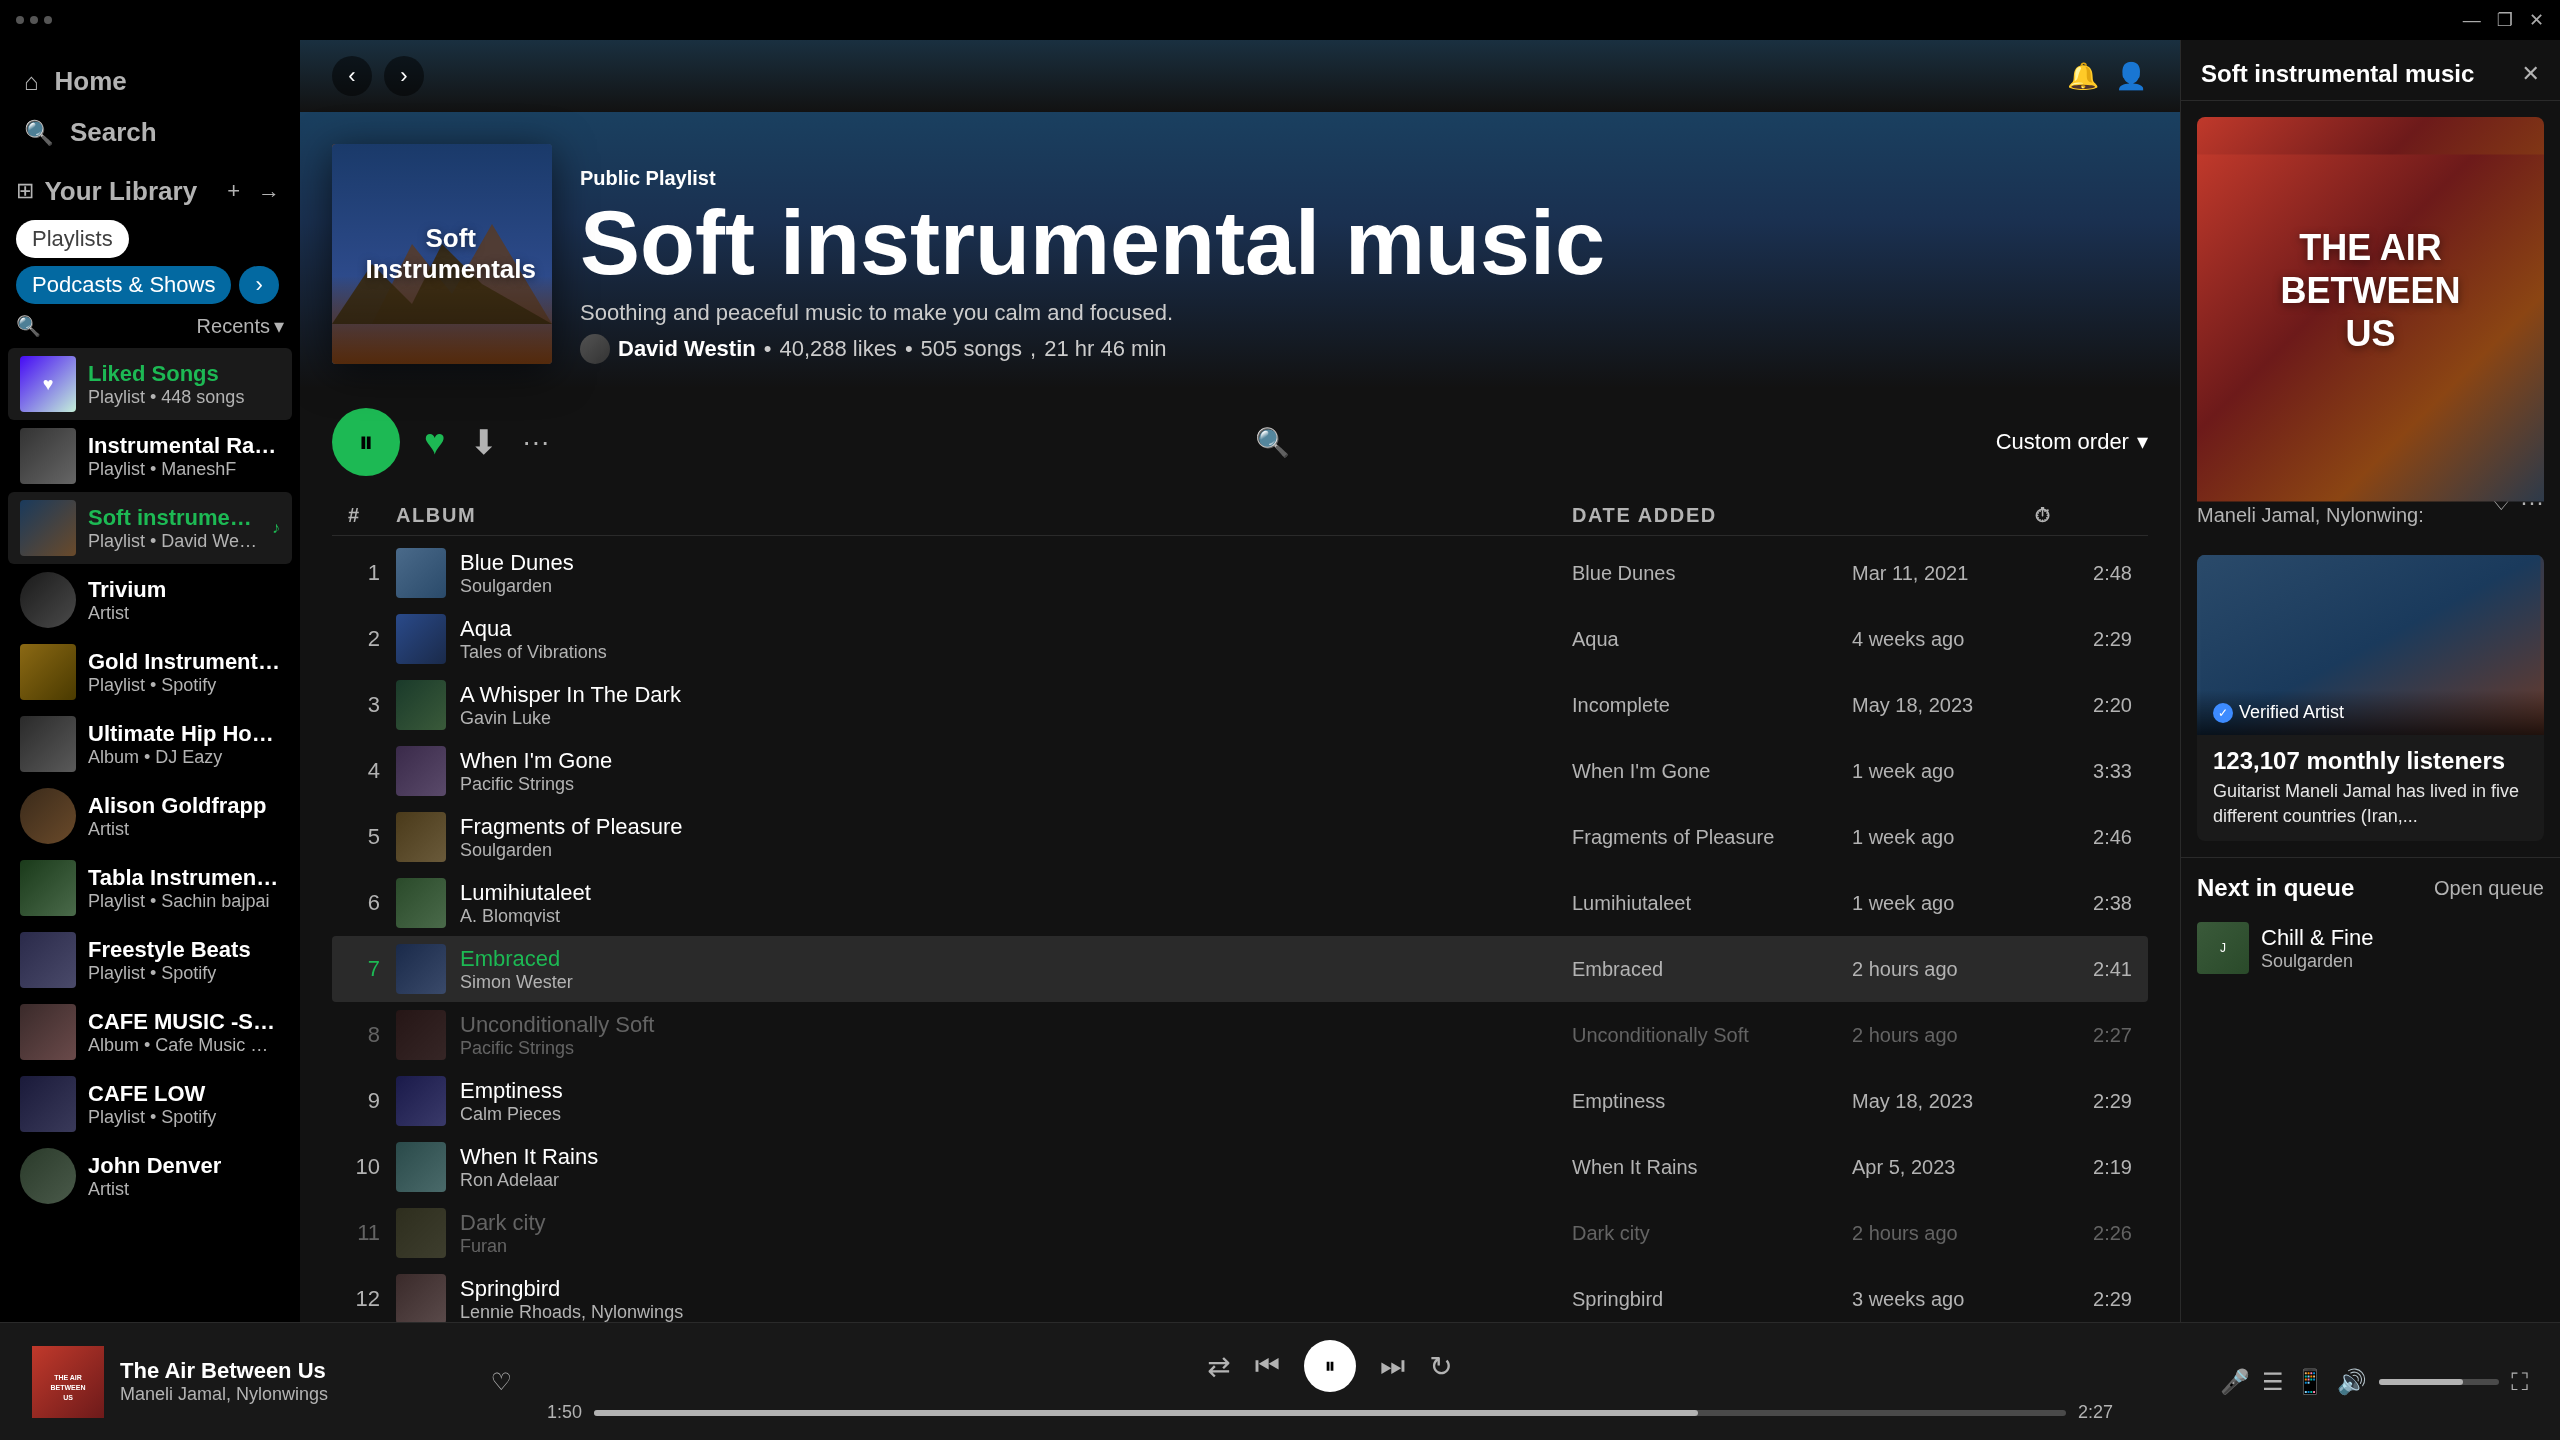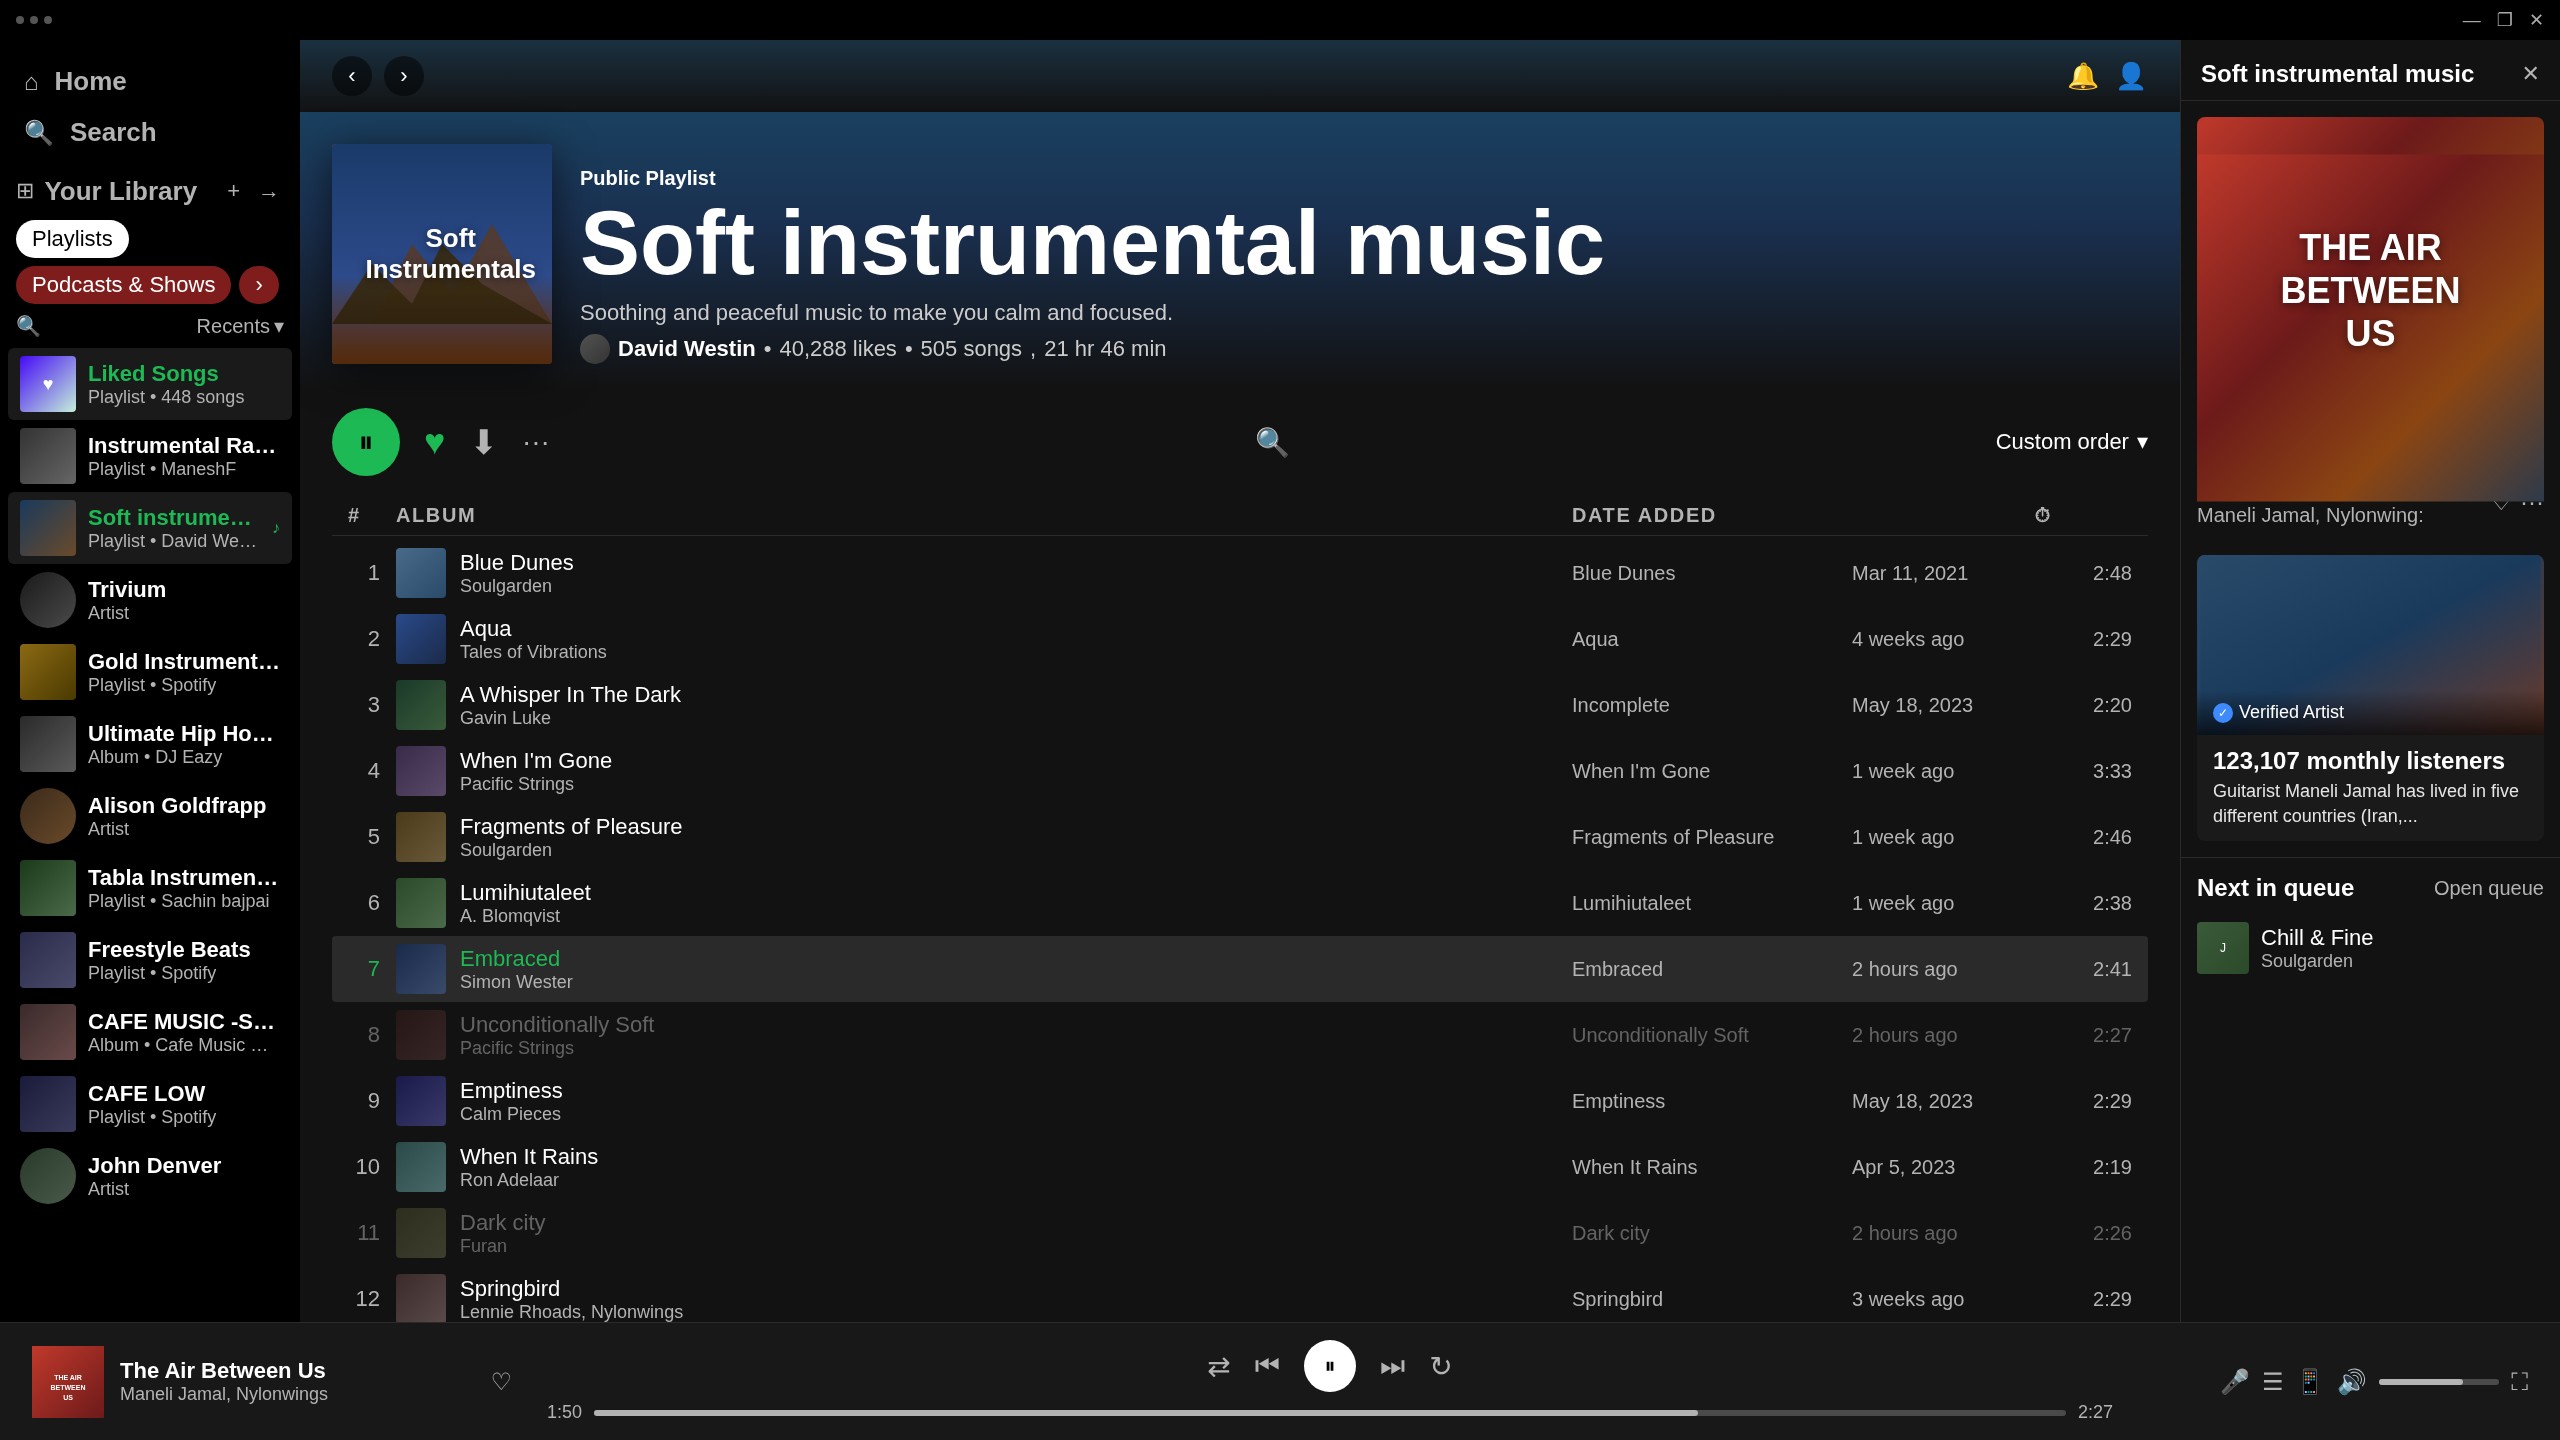--- a/index.html
+++ b/index.html
@@ -102,29 +102,29 @@
       border-radius: 50%;
     }
 
     .library-filters {
       display: flex;
       gap: 8px;
       padding: 4px 8px;
       flex-wrap: wrap;
     }
     .filter-chip {
-      background: #7f1d1d;
+      background: #0369a1;
       border: none;
       color: #fff;
       padding: 6px 16px;
       border-radius: 20px;
       font-size: 22px;
       cursor: pointer;
     }
-    .filter-chip.active { background: #fff; color: #000000; }
+    .filter-chip.active { background: #fff; color: #404040; }
 
     .library-search-sort {
       display: flex;
       align-items: center;
       justify-content: space-between;
       padding: 6px 8px;
     }
     .lib-search-btn {
       background: none; border: none; color: #b3b3b3; font-size: 20px; cursor: pointer;
     }

